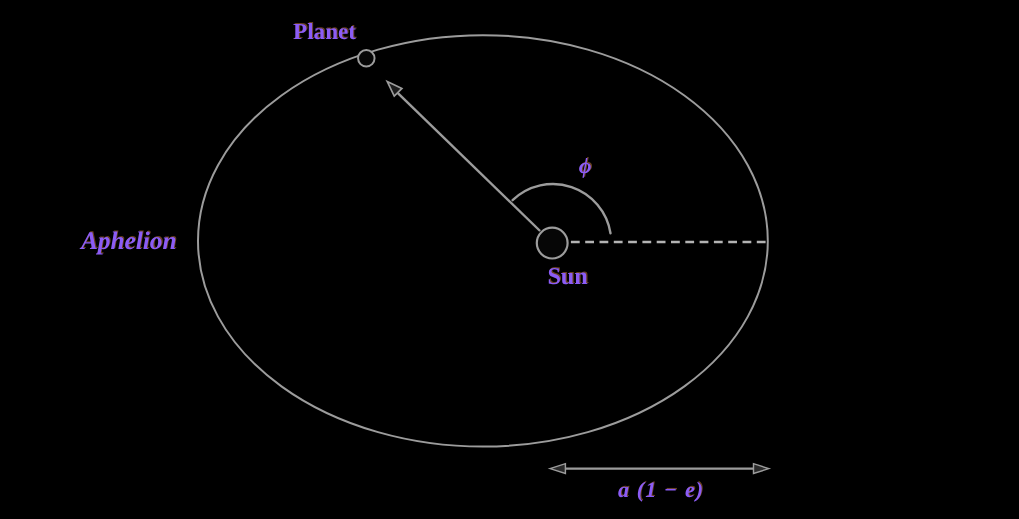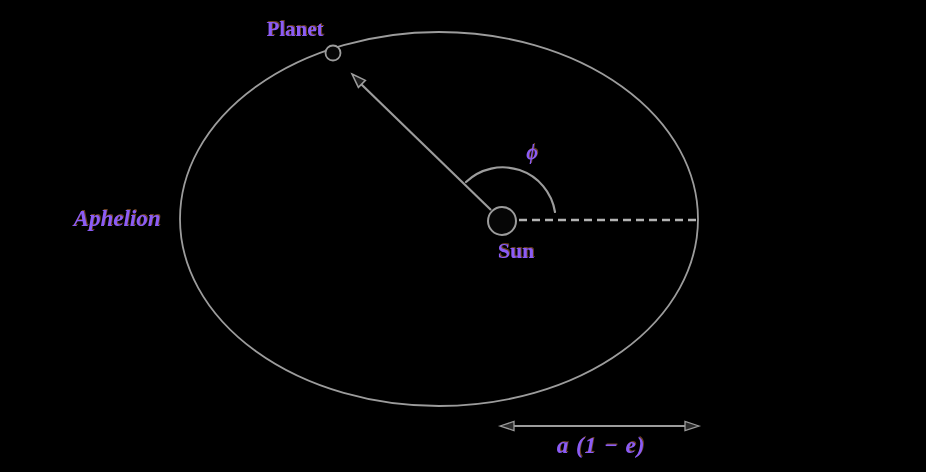--- a/index.html
+++ b/index.html
@@ -30,21 +30,21 @@
     user-select: none;
   }
   .label.italic {
     font-style: italic;
   }
   .planet-label     { left: 295px; top: 29px;  font-size: 21px; }
   .sun-label        { left: 516px; top: 251px; font-size: 22px; }
   .aphelion-label   { left: 117px; top: 219px; font-size: 23px; }
   .perihelion-label { left: 770px; top: 220px; font-size: 23px; }
   .phi-label        { left: 532px; top: 152px; font-size: 20px; }
-  .distance-label   { left: 601px; top: 446px; font-size: 23px; letter-spacing: 1px; }
+  .distance-label   { left: 601px; top: 446px; font-size: 20px; letter-spacing: 1px; }
 </style>
 </head>
 <body>
 
 <div id="stage">
 
   <svg id="orbit-svg" width="926" height="472" viewBox="0 0 926 472">
 
     <ellipse cx="439" cy="219" rx="259" ry="187" fill="none" stroke="#9c9c9c" stroke-width="1.8"></ellipse>
 

